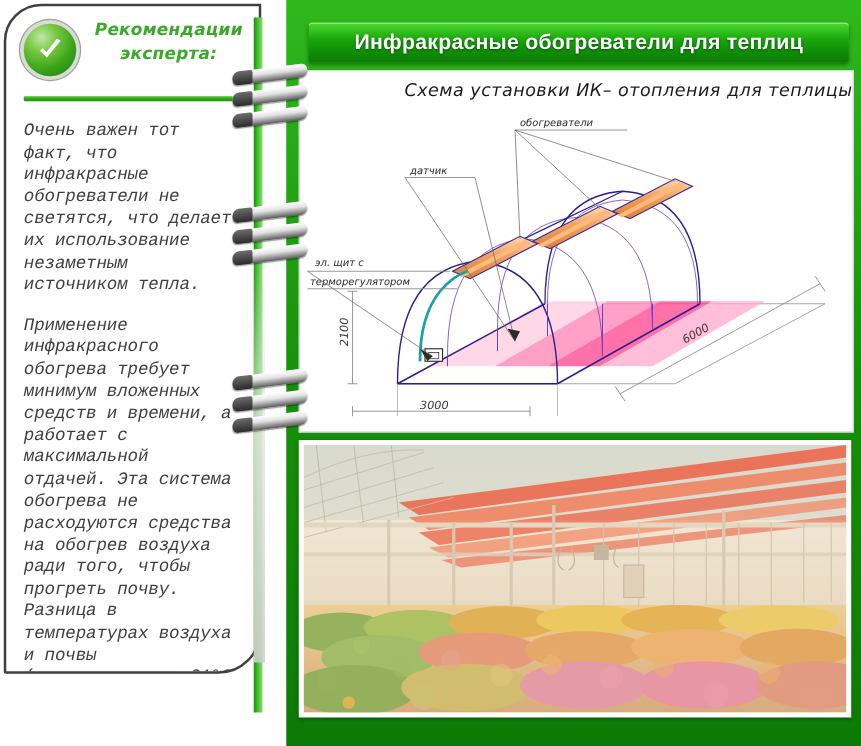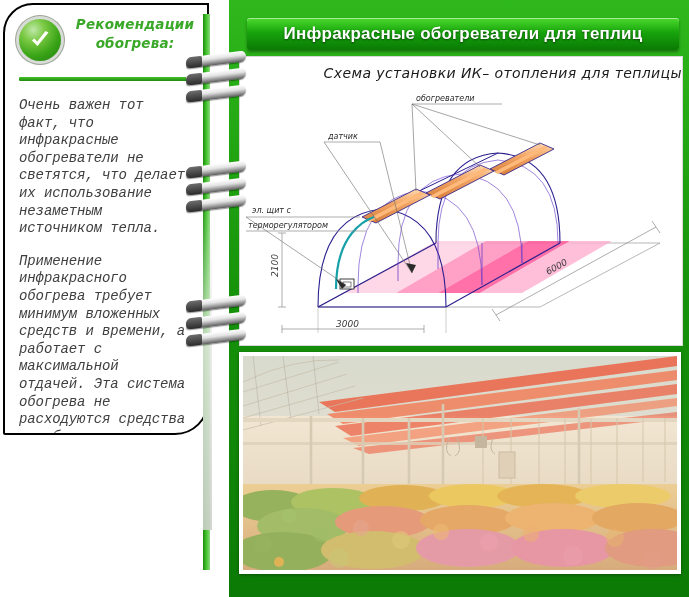--- a/index.html
+++ b/index.html
@@ -5,23 +5,23 @@
   html,body{margin:0;padding:0;}
   body{
     width:689px;height:597px;overflow:hidden;
     background:#ffffff;
     font-family:"Liberation Sans", sans-serif;
   }
   .page{position:relative;width:689px;height:597px;}
 
   
   .left-card{
-    position:absolute;left:3px;top:3px;width:206px;height:432px;
+    position:absolute;left:3px;top:3px;width:206px;height:536px;
     background:#ffffff;
-    border:2px solid #000000;
+    border:2px solid #404040;
     border-top-left-radius:30px;
     border-bottom-right-radius:34px;
     border-bottom-left-radius:2px;
     box-sizing:border-box;
     z-index:3;
   }
   .left-inner{position:absolute;inset:0;overflow:hidden;
     border-top-left-radius:28px;border-bottom-right-radius:32px;}
 
   .hdr{position:absolute;left:10px;top:8px;width:186px;height:58px;}
@@ -359,21 +359,21 @@
   <div class="left-card">
     <div class="left-inner">
       <div class="hdr">
         <div class="check-badge">
           <svg width="26" height="26" viewBox="0 0 26 26">
             <path d="M5 13.5 L10.5 19 L21.5 5.5 L18.5 4 L10.2 14.6 L7.2 11.4 Z" fill="#ffffff"></path>
           </svg>
         </div>
         <div class="hdr-title">
           <span>Рекомендации</span><br>
-          <span>обогрева:</span>
+          <span>эксперта:</span>
         </div>
       </div>
 
       <div class="divider"></div>
 
       <div class="body-text">
         <p>Очень важен тот факт, что инфракрасные обогреватели не светятся, что делает их использование незаметным источником тепла.</p>
         <p>Применение инфракрасного обогрева требует минимум вложенных средств и времени, а работает с максимальной отдачей. Эта система обогрева не расходуются средства на обогрев воздуха ради того, чтобы прогреть почву. Разница в температурах воздуха и почвы (соответственно 21°C и 28°C) является отличительной чертой теплиц обогреваемых с помощью инфракрасных нагревателей.</p>
       </div>
     </div>

